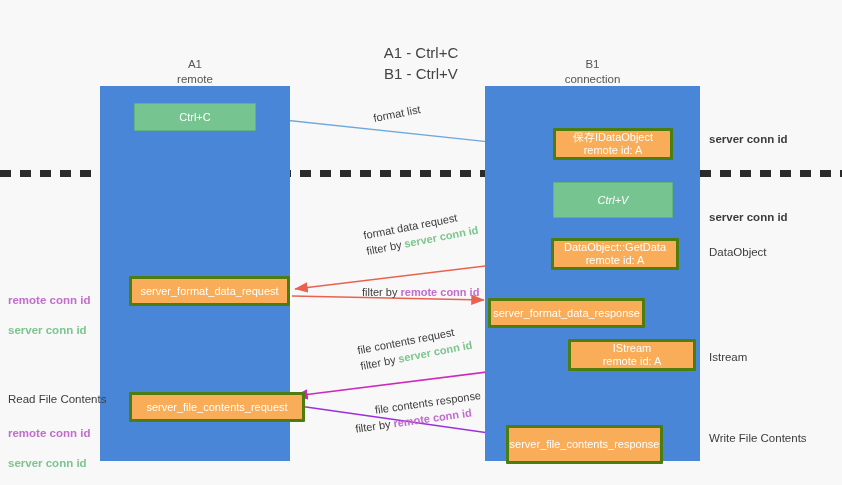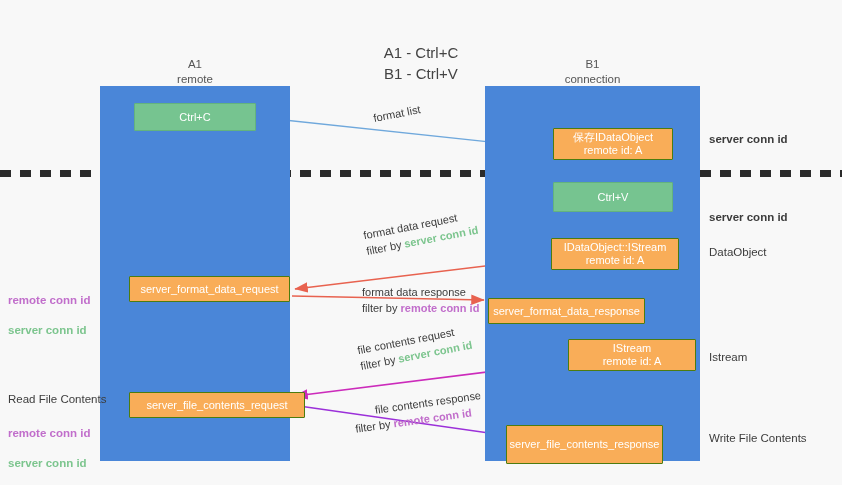--- a/index.html
+++ b/index.html
@@ -67,21 +67,21 @@
     justify-content: center;
     color: #ffffff;
     font-size: 11px;
     line-height: 13px;
     text-align: center;
     border-radius: 1px;
     padding: 12px 4px;
   }
   .node .l2 { font-size: 11px; line-height: 13px; }
   .green { background: #76c490; border: 1px solid #63b37e; }
-  .orange { background: #f9ad58; border: 1px solid #4d7c0f; }
+  .orange { background: #f9ad58; border: 3px solid #4d7c0f; }
 
   
   .side-label {
     position: absolute;
     font-size: 11.5px;
     line-height: 15px;
     white-space: pre-line;
   }
   .conn-green { color: #7cc58e; font-weight: bold; }
   .conn-purple { color: #c16ecb; font-weight: bold; }
@@ -168,26 +168,26 @@
 
 <div class="node green" style="left:134px; top:103px; width:122px; height:28px;">
   <span>Ctrl+C</span>
 </div>
 
 <div class="node orange" style="left:553px; top:128px; width:120px; height:32px;">
   <span>保存IDataObject</span>
   <span class="l2">remote id: A</span>
 </div>
 
-<div class="node green" style="left:553px; top:182px; width:120px; height:30px;">
+<div class="node green" style="left:553px; top:182px; width:120px; height:36px;font-style:italic;">
   <span>Ctrl+V</span>
 </div>
 
 <div class="node orange" style="left:551px; top:238px; width:128px; height:32px;">
-  <span>IDataObject::IStream</span>
+  <span>DataObject::GetData</span>
   <span class="l2">remote id: A</span>
 </div>
 
 <div class="node orange" style="left:129px; top:276px; width:161px; height:25px;">
   <span>server_format_data_request</span>
 </div>
 
 <div class="node orange" style="left:488px; top:298px; width:157px; height:25px;">
   <span>server_format_data_response</span>
 </div>
@@ -211,21 +211,20 @@
 
 <div class="ann rot-up" style="left:368px; top:227px;">
   <div>format data request</div>
   <div>
     <span>filter by</span>
     <span class="hi-green">server conn id</span>
   </div>
 </div>
 
 <div class="ann" style="left:362px; top:284px;">
-  <div>format data response</div>
   <div style="padding-left:-4px;">
     <span>filter by</span>
     <span class="hi-purple">remote conn id</span>
   </div>
 </div>
 
 <div class="ann rot-up" style="left:362px; top:342px;">
   <div>file contents request</div>
   <div>
     <span>filter by</span>

